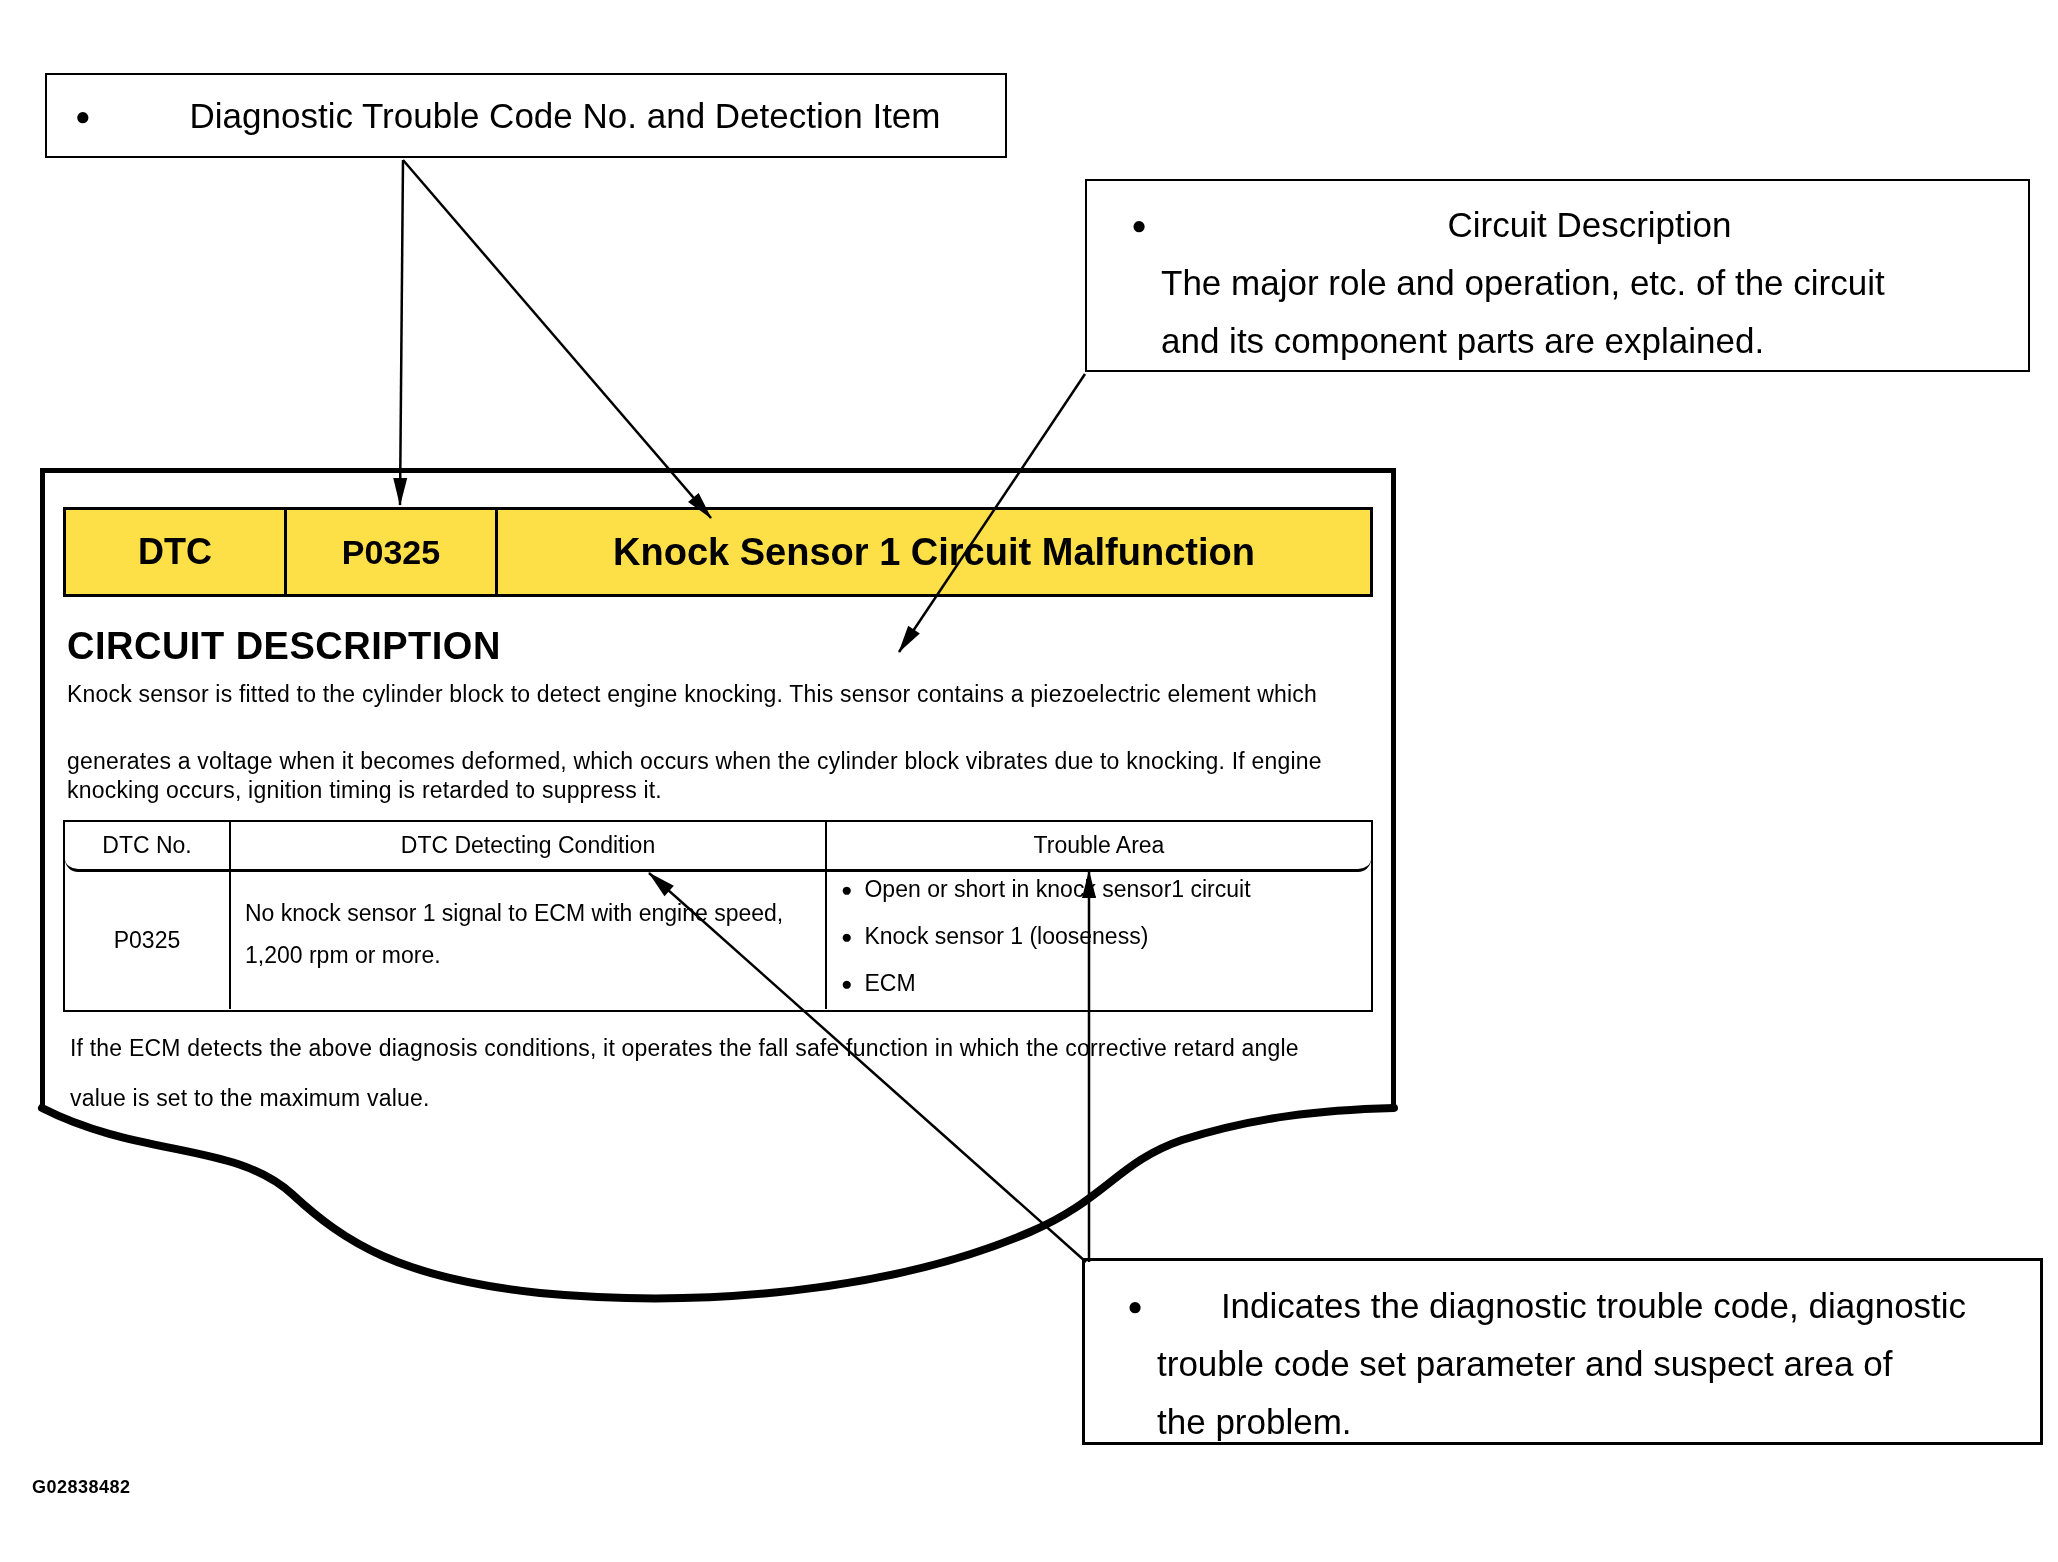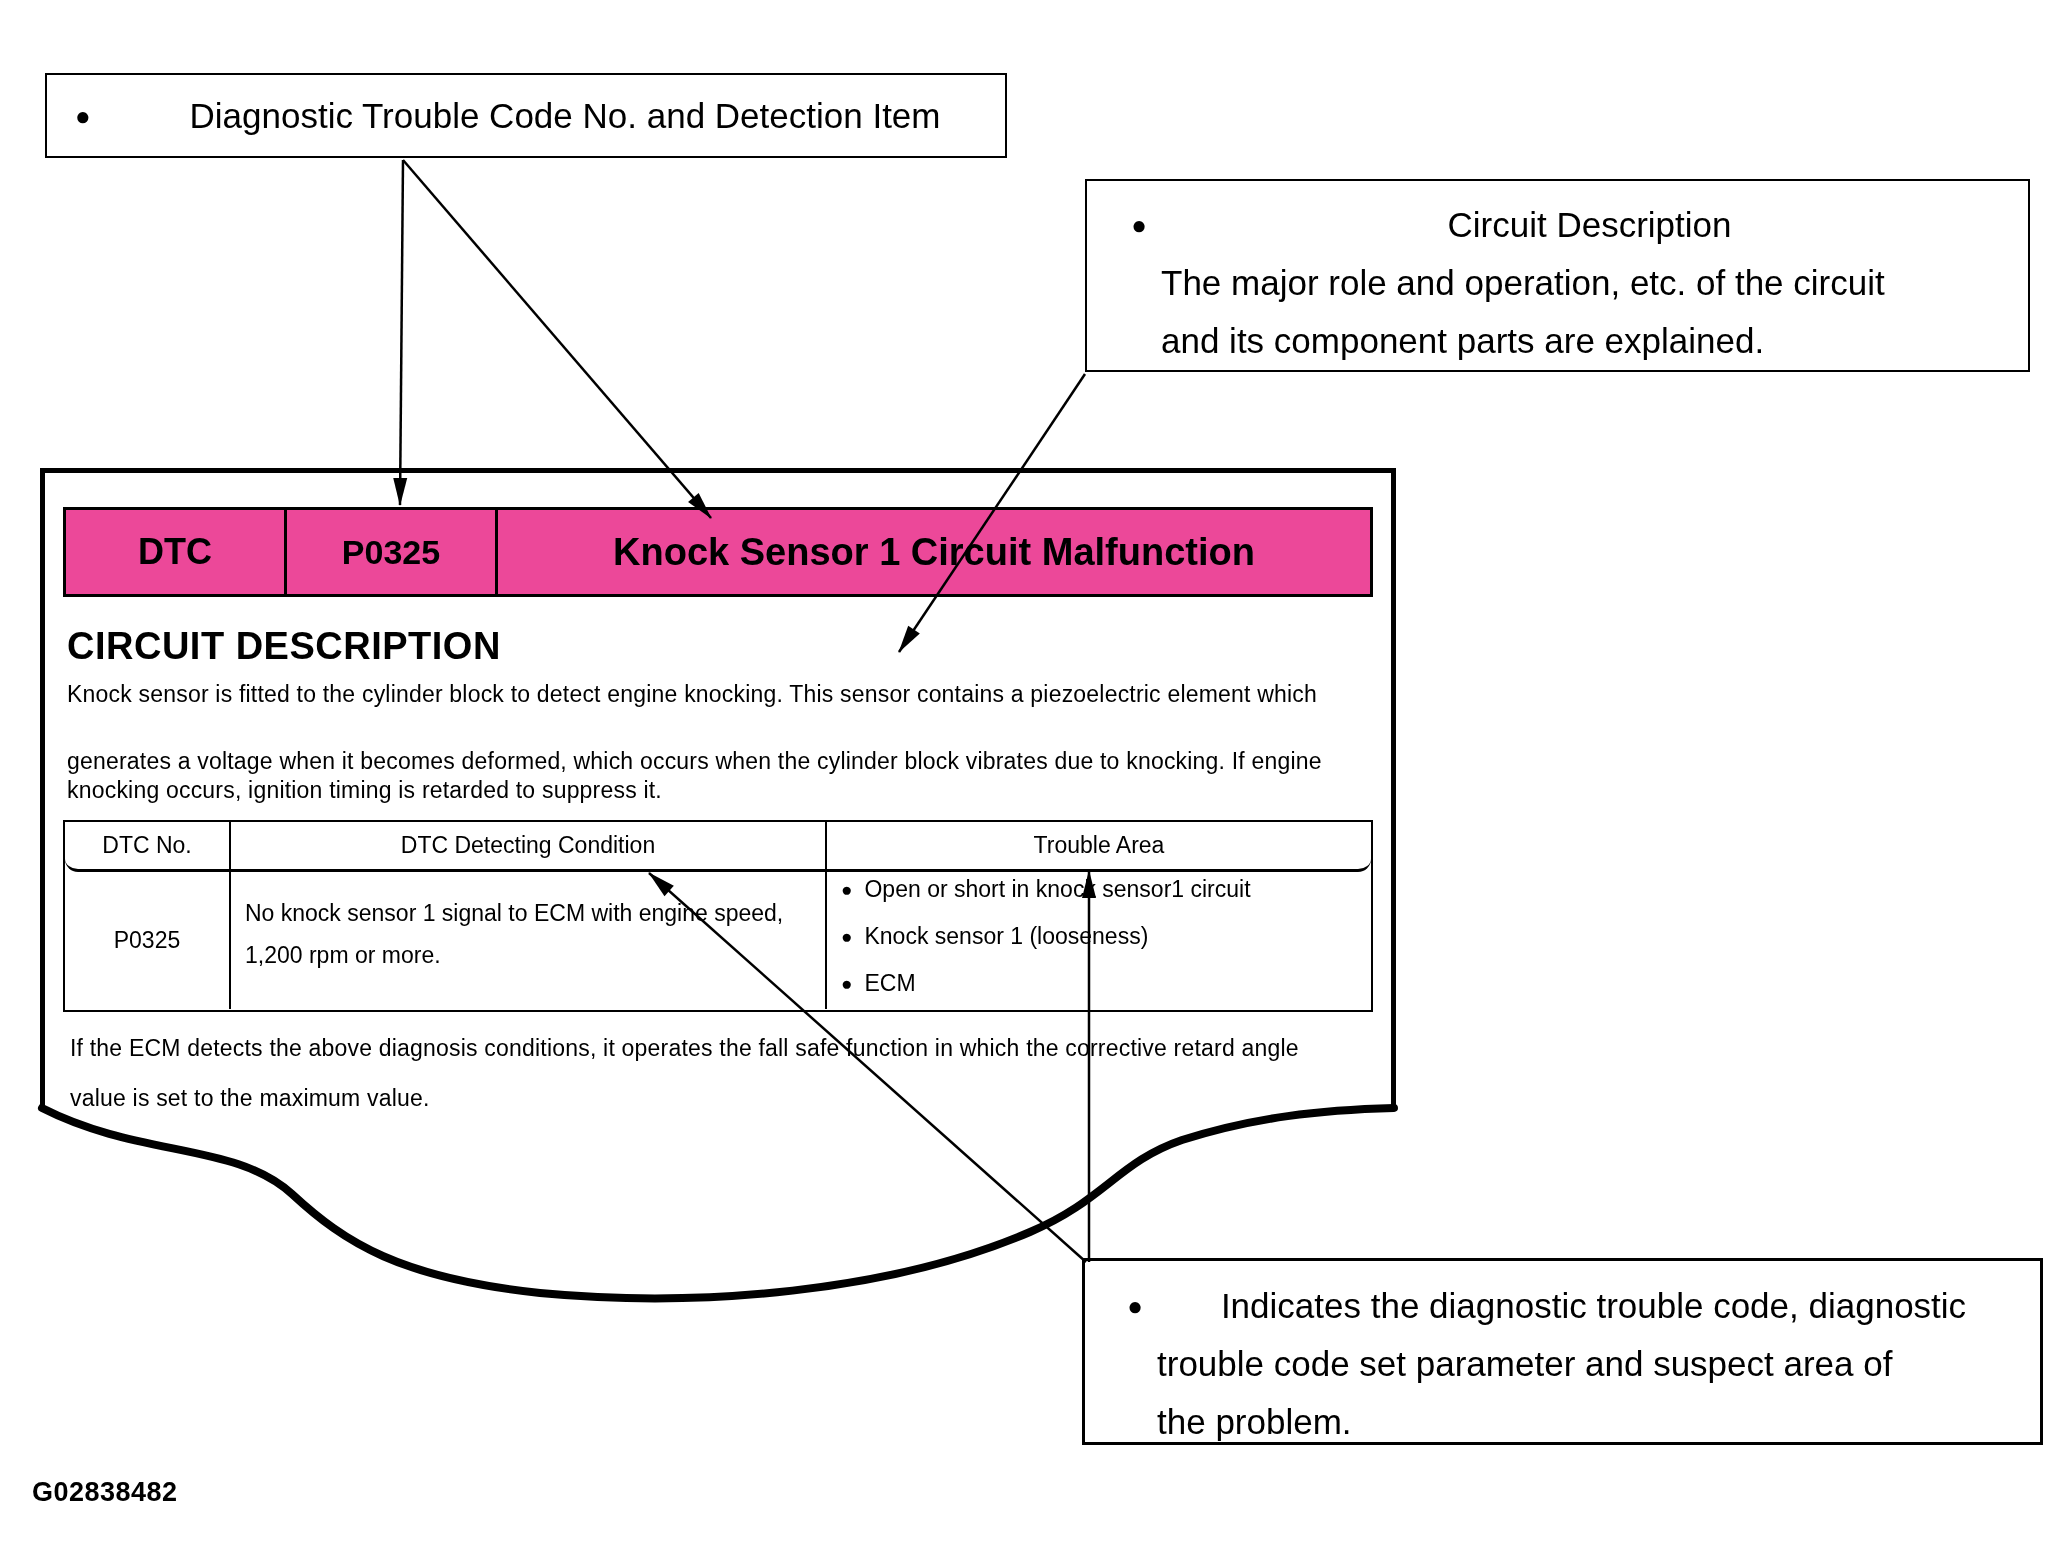--- a/index.html
+++ b/index.html
@@ -52,21 +52,21 @@
     left:40px;top:468px;width:1356px;height:642px;
     border:5px solid #000;
     border-bottom:none;
     background:#fff;
   }
 
   
   #dtc-banner{
     position:absolute;left:18px;top:34px;width:1310px;height:90px;
     border:3px solid #000;box-sizing:border-box;
-    display:flex;background:#ec4899;
+    display:flex;background:#fde047;
   }
   .banner-cell{
     display:flex;align-items:center;justify-content:center;
     box-sizing:border-box;font-weight:bold;
   }
   .banner-c1{width:218px;font-size:36px;}
   .banner-c2{width:211px;border-left:3px solid #000;font-size:34px;}
   .banner-c3{flex:1;border-left:3px solid #000;font-size:38px;}
 
   #circuit-heading{
@@ -102,21 +102,21 @@
   }
   .li-bullet{font-size:19px;margin-right:12px;}
 
   .footer-line{
     position:absolute;left:25px;
     font-size:23px;letter-spacing:0.2px;white-space:nowrap;
   }
 
   #figure-code{
     left:32px;top:1477px;
-    font-size:27px;font-weight:bold;letter-spacing:0.5px;
+    font-size:18px;font-weight:bold;letter-spacing:0.5px;
   }
 
   
   #overlay{
     position:absolute;left:0;top:0;width:2058px;height:1562px;
     pointer-events:none;z-index:10;
   }
 </style>
 </head>
 <body>

